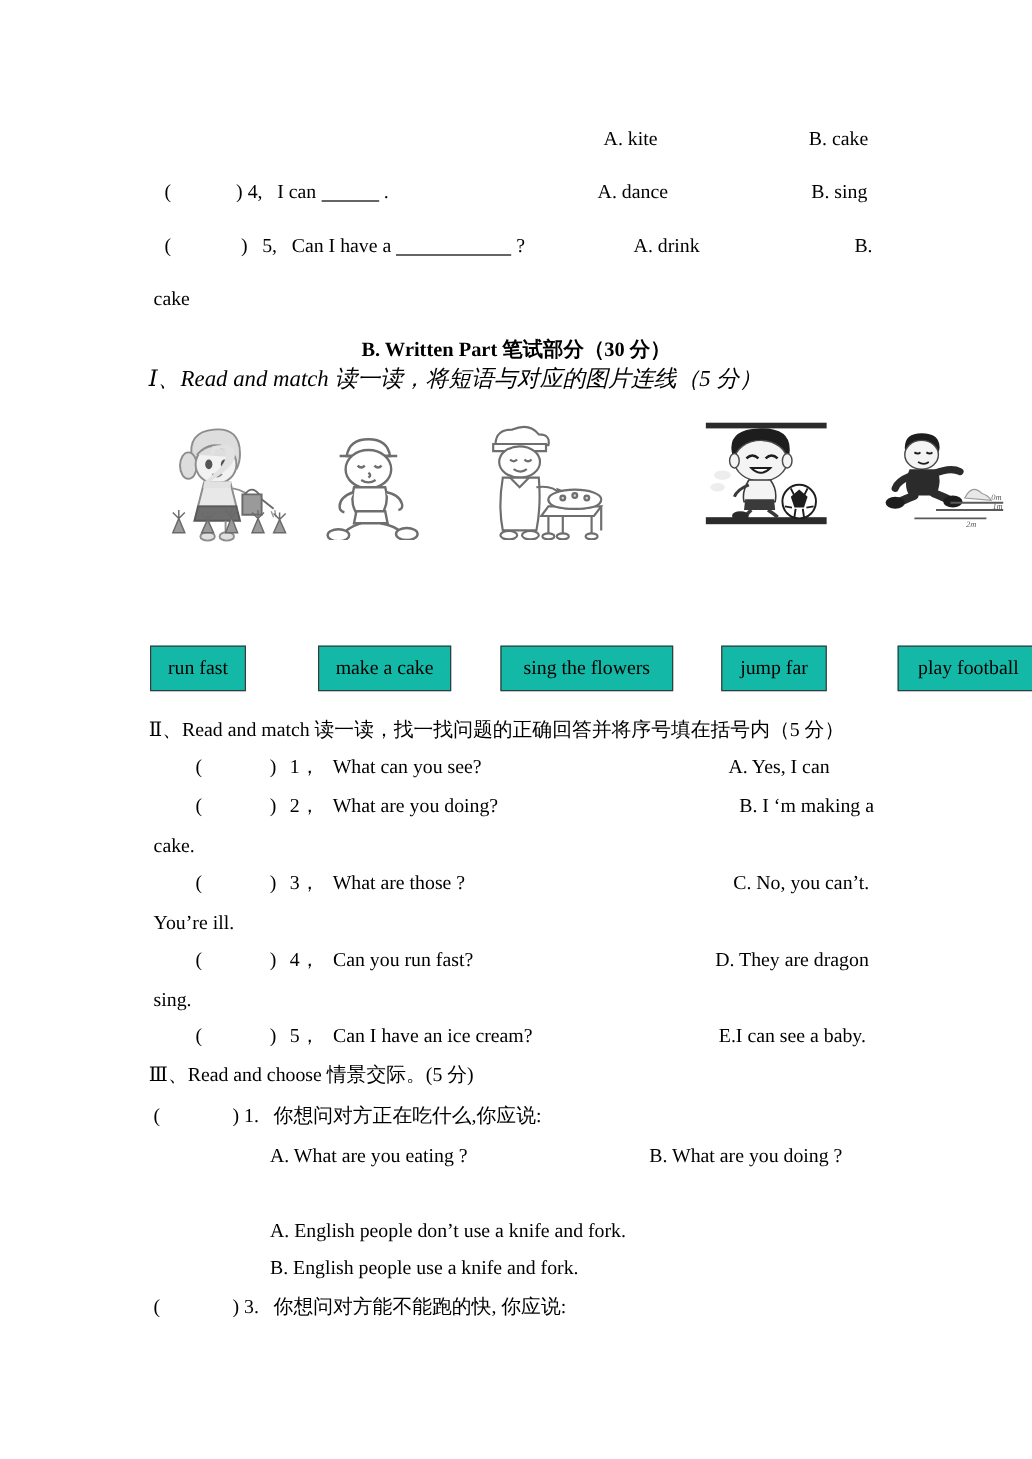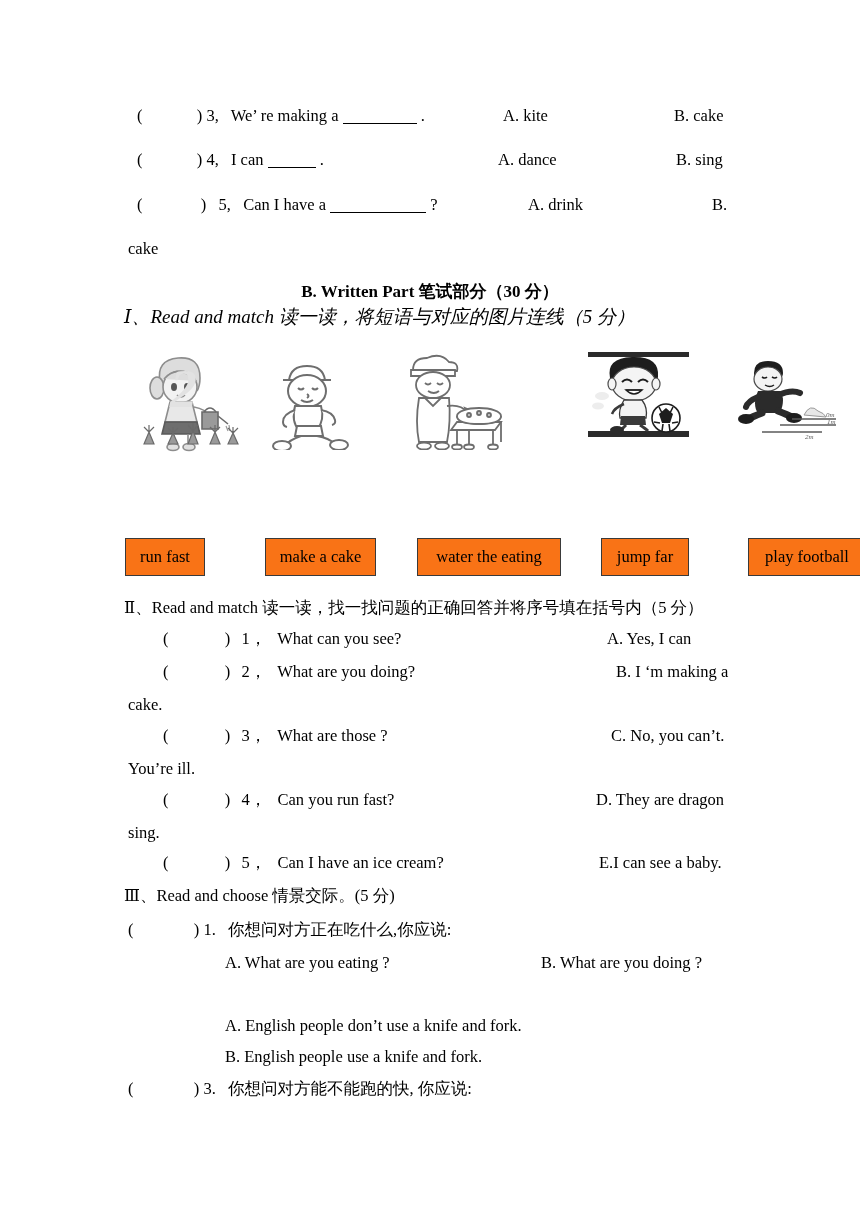--- a/index.html
+++ b/index.html
@@ -40,21 +40,21 @@
     width: 860px;
     text-align: center;
     font-weight: bold;
     font-size: 17px;
   }
 
   
   .phrase-box {
     position: absolute;
     border: 1.3px solid #3a3a3a;
-    background: #f97316;
+    background: #14b8a6;
     height: 38px;
     display: flex;
     align-items: center;
     justify-content: center;
     font-size: 16.5px;
     box-sizing: border-box;
   }
 
   
   .illus {
@@ -71,30 +71,20 @@
     font-style: italic;
     letter-spacing: 2px;
     user-select: none;
   }
 </style>
 </head>
 <body>
 
 <div class="page">
 
-  <div class="abs t16" style="left:137px; top:108px;">
-    <span>(</span>
-    <span style="display:inline-block;width:46px;"></span>
-    <span>)</span>
-    <span>3,</span>
-    <span style="display:inline-block;width:4px;"></span>
-    <span>We’ re making a</span>
-    <span class="blank-line" style="width:74px;"></span>
-    <span>.</span>
-  </div>
   <div class="abs t16" style="left:503px; top:108px;">A. kite</div>
   <div class="abs t16" style="left:674px; top:108px;">B. cake</div>
 
   <div class="abs t16" style="left:137px; top:152px;">
     <span>(</span>
     <span style="display:inline-block;width:46px;"></span>
     <span>)</span>
     <span>4,</span>
     <span style="display:inline-block;width:4px;"></span>
     <span>I can</span>
@@ -326,21 +316,21 @@
     </svg>
   </div>
 
   <div class="phrase-box" style="left:125px; top:538px; width:80px;">
     <span>run fast</span>
   </div>
   <div class="phrase-box" style="left:265px; top:538px; width:111px;">
     <span>make a cake</span>
   </div>
   <div class="phrase-box" style="left:417px; top:538px; width:144px;">
-    <span>water the eating</span>
+    <span>sing the flowers</span>
   </div>
   <div class="phrase-box" style="left:601px; top:538px; width:88px;">
     <span>jump far</span>
   </div>
   <div class="phrase-box" style="left:748px; top:538px; width:118px;">
     <span>play football</span>
   </div>
 
   <div class="abs t16" style="left:124px; top:600px;">Ⅱ、Read and match  读一读，找一找问题的正确回答并将序号填在括号内（5 分）</div>
 

